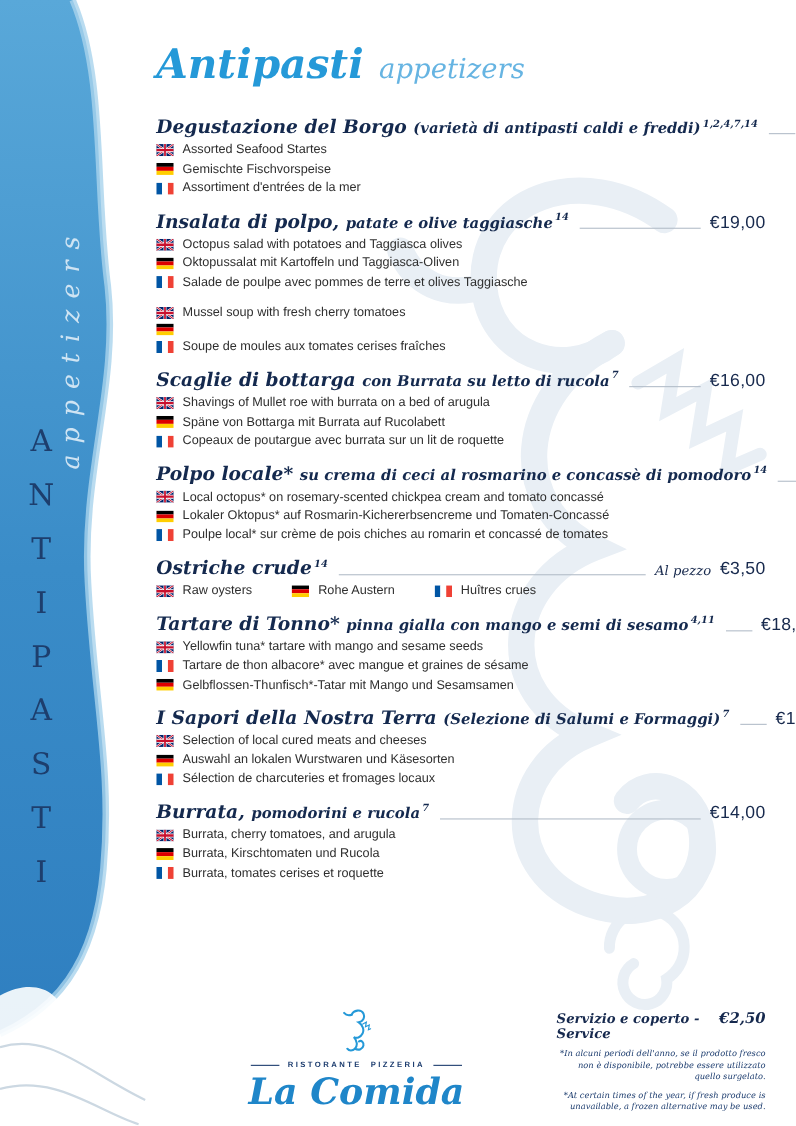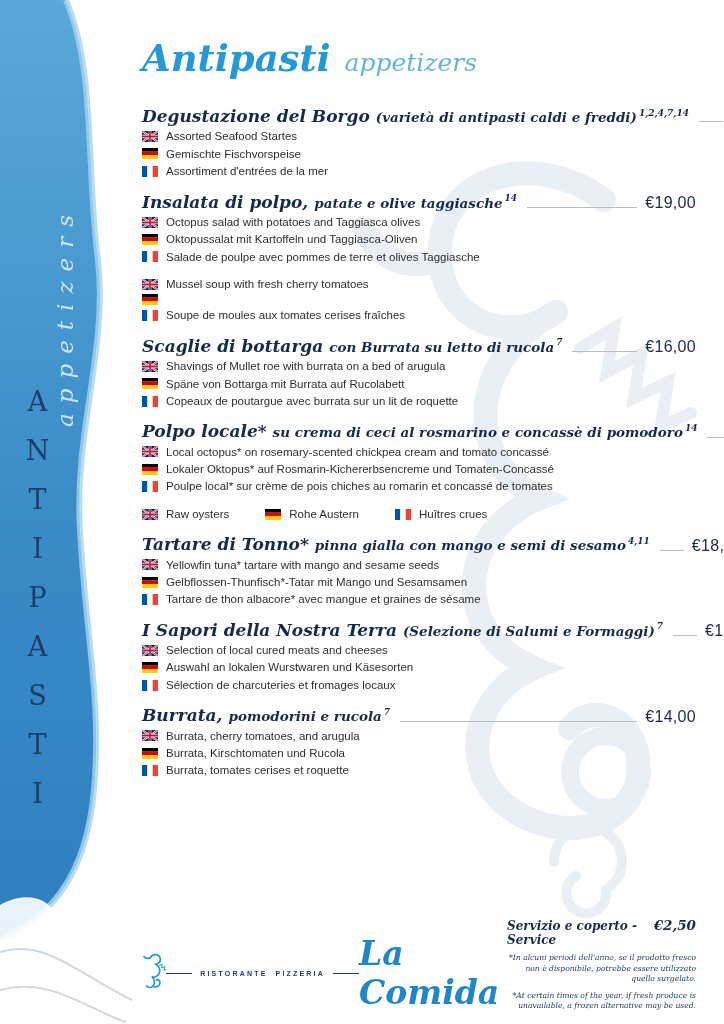--- a/index.html
+++ b/index.html
@@ -45,21 +45,21 @@
   .item-price{font-size:16px;letter-spacing:.3px;color:#17294d;}
 
   .trans-row{display:flex;align-items:center;gap:8px;margin-top:3px;
     font-size:11.5px;line-height:1.25;color:#2e2e2e;}
   .flag{width:16px;height:11px;flex:0 0 auto;display:block;}
   .inline-trans .gap{margin-left:28px;}
 
   
   .footer{position:absolute;left:142px;right:28px;bottom:12px;z-index:2;
     display:flex;align-items:flex-end;}
-  .logo-block{flex:1;display:flex;flex-direction:row;align-items:center;}
+  .logo-block{flex:1;display:flex;flex-direction:column;align-items:center;}
   .logo-horse{width:32px;height:48px;stroke:#2599d8;fill:none;stroke-linecap:round;}
   .logo-type{display:flex;align-items:center;gap:8px;margin-top:2px;
     font-size:7px;font-weight:700;letter-spacing:2.2px;color:#1c3c6e;}
   .logo-rule{width:26px;border-top:1px solid #1c3c6e;}
   .logo-name{font-family:"DejaVu Serif",serif;font-style:italic;font-weight:700;
     font-size:33px;color:#1f86c9;margin-top:1px;}
   .service-block{width:190px;}
   .service-line{display:flex;justify-content:flex-end;align-items:baseline;gap:10px;
     font-family:"DejaVu Serif",serif;font-style:italic;font-weight:700;
     font-size:12px;color:#16294e;}
@@ -252,20 +252,26 @@
         </div>
       <div class="trans-row">
           <svg class="flag">
             <use href="#flag-fr"></use>
           </svg>
           <span>Poulpe local* sur crème de pois chiches au romarin et concassé de tomates</span>
         </div>
     </section>
 
     <section class="menu-item">
+      <div class="item-head">
+        <span class="head-text"><span class="item-name">Ostriche crude</span><sup class="item-sup">14</sup></span>
+        <span class="leader"></span>
+        <span class="price-note">Al pezzo</span>
+        <span class="item-price">€3,50</span>
+      </div>
       <div class="trans-row inline-trans">
         <svg class="flag">
             <use href="#flag-uk"></use>
           </svg>
           <span>Raw oysters</span>
         <svg class="flag gap">
             <use href="#flag-de"></use>
           </svg>
           <span>Rohe Austern</span>
         <svg class="flag gap">
@@ -282,29 +288,29 @@
         <span class="item-price">€18,00</span>
       </div>
       <div class="trans-row">
           <svg class="flag">
             <use href="#flag-uk"></use>
           </svg>
           <span>Yellowfin tuna* tartare with mango and sesame seeds</span>
         </div>
       <div class="trans-row">
           <svg class="flag">
+            <use href="#flag-fr"></use>
+          </svg>
+          <span>Tartare de thon albacore* avec mangue et graines de sésame</span>
+        </div>
+      <div class="trans-row">
+          <svg class="flag">
             <use href="#flag-de"></use>
           </svg>
           <span>Gelbflossen-Thunfisch*-Tatar mit Mango und Sesamsamen</span>
-        </div>
-      <div class="trans-row">
-          <svg class="flag">
-            <use href="#flag-fr"></use>
-          </svg>
-          <span>Tartare de thon albacore* avec mangue et graines de sésame</span>
         </div>
     </section>
 
     <section class="menu-item">
       <div class="item-head">
         <span class="head-text"><span class="item-name">I Sapori della Nostra Terra</span><span class="item-desc">(Selezione di Salumi e Formaggi)</span><sup class="item-sup">7</sup></span>
         <span class="leader"></span>
         <span class="item-price">€18,00</span>
       </div>
       <div class="trans-row">

